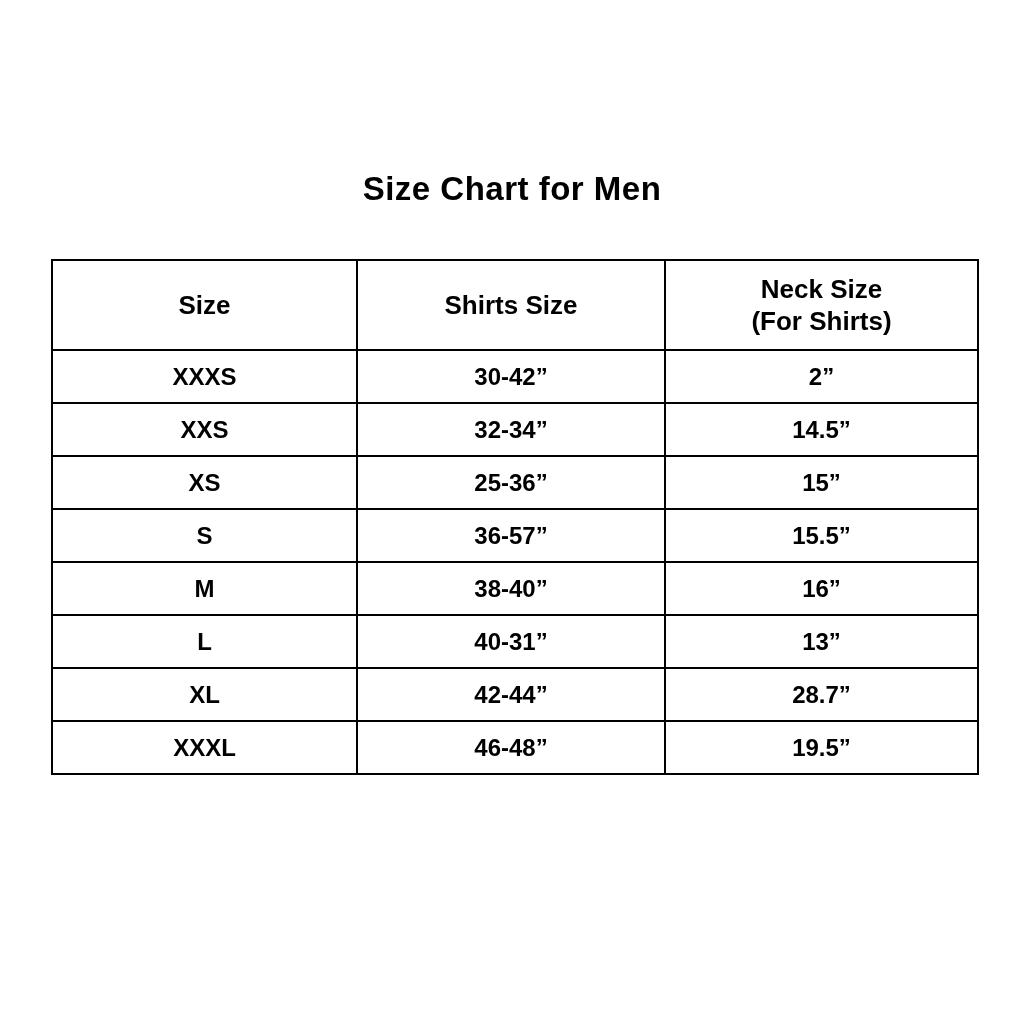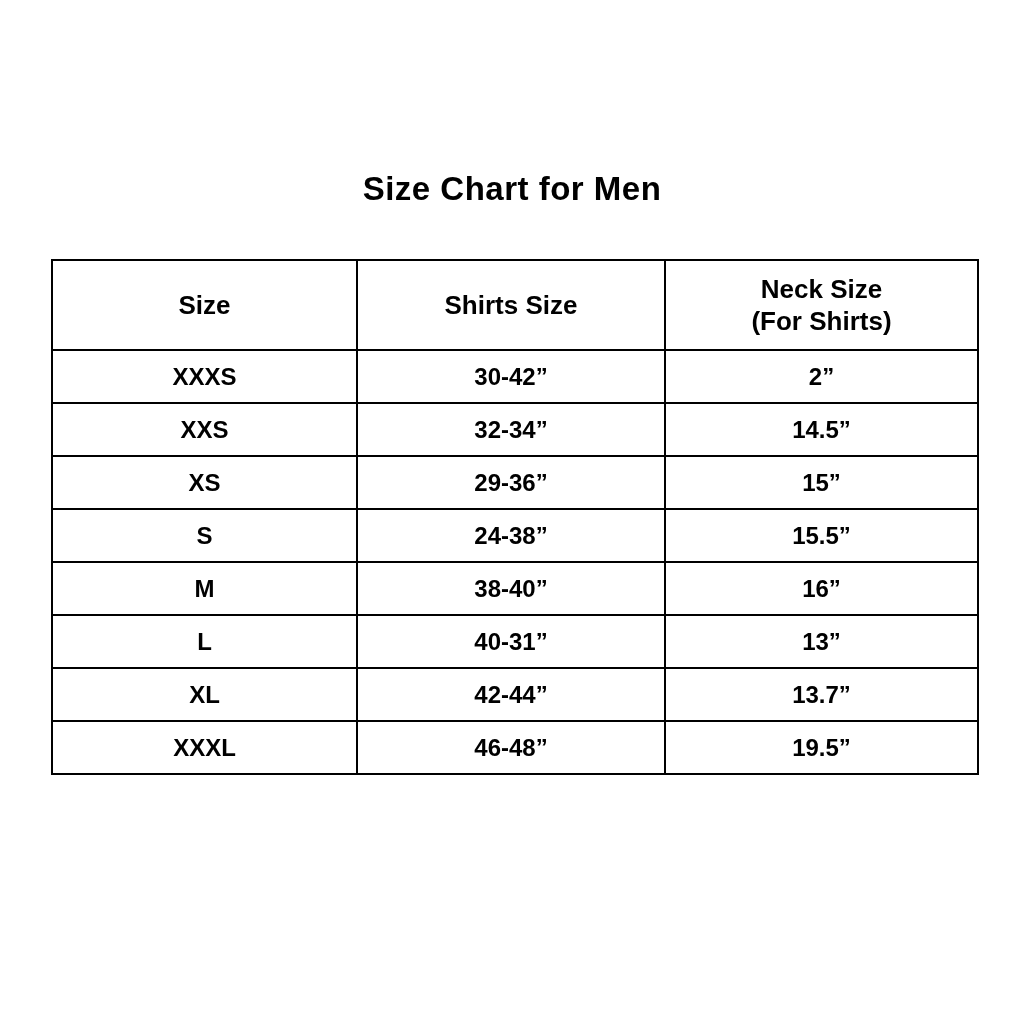--- a/index.html
+++ b/index.html
@@ -92,42 +92,42 @@
         <td>30-42”</td>
         <td>2”</td>
       </tr>
       <tr>
         <td>XXS</td>
         <td>32-34”</td>
         <td>14.5”</td>
       </tr>
       <tr>
         <td>XS</td>
-        <td>29-36”</td>
+        <td>25-36”</td>
         <td>15”</td>
       </tr>
       <tr>
         <td>S</td>
-        <td>24-38”</td>
+        <td>36-57”</td>
         <td>15.5”</td>
       </tr>
       <tr>
         <td>M</td>
         <td>38-40”</td>
         <td>16”</td>
       </tr>
       <tr>
         <td>L</td>
         <td>40-31”</td>
         <td>13”</td>
       </tr>
       <tr>
         <td>XL</td>
         <td>42-44”</td>
-        <td>13.7”</td>
+        <td>28.7”</td>
       </tr>
       <tr>
         <td>XXXL</td>
         <td>46-48”</td>
         <td>19.5”</td>
       </tr>
     </tbody>
   </table>
 
 </div>

